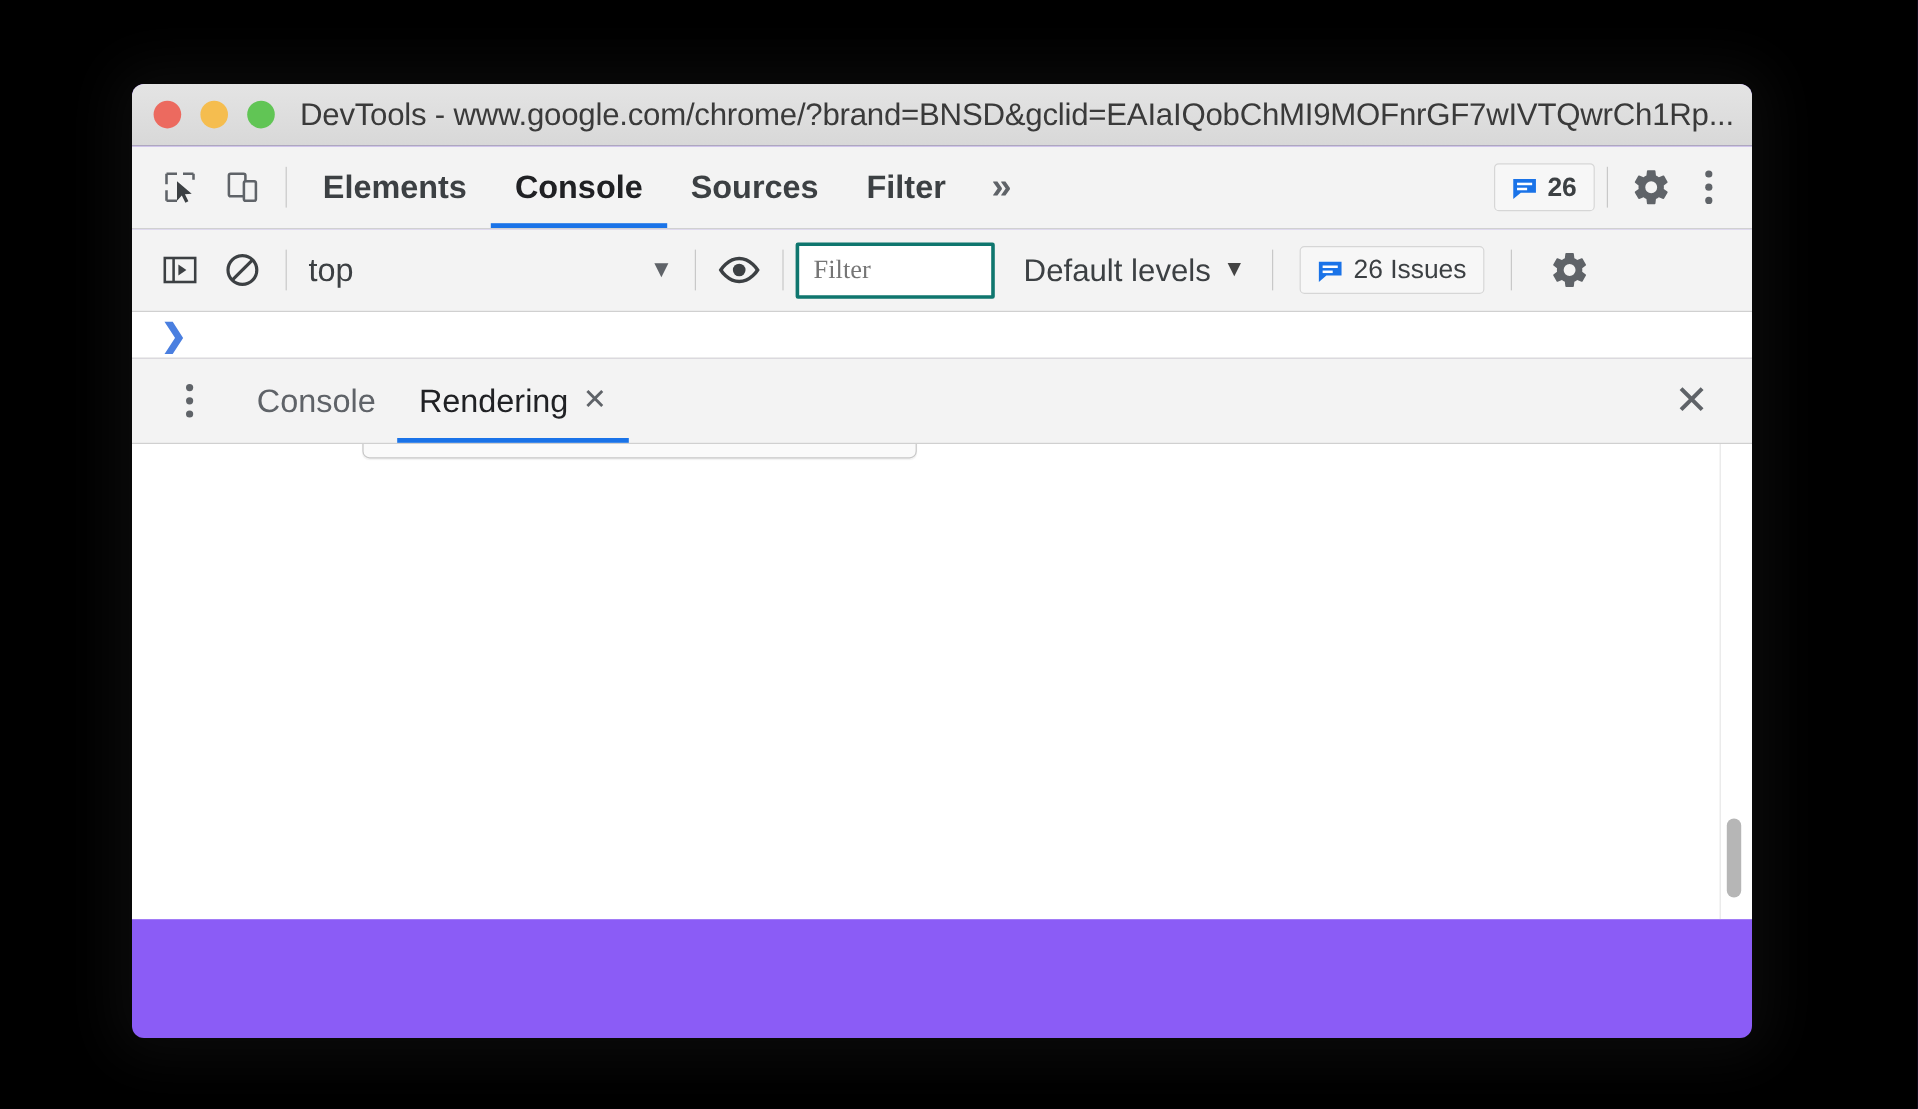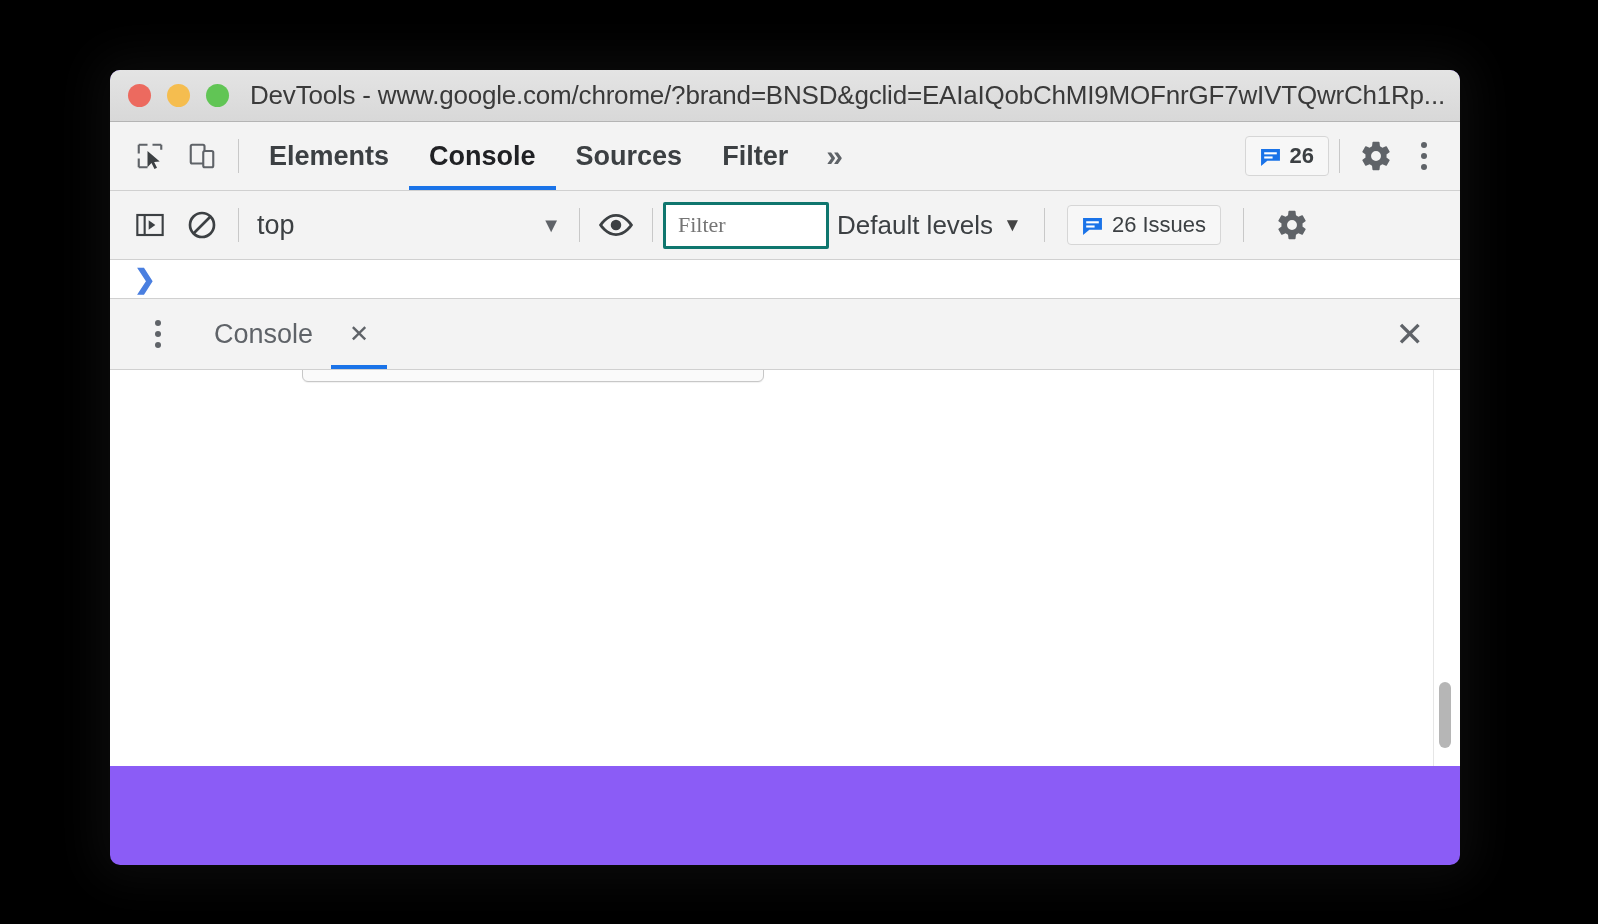--- a/index.html
+++ b/index.html
@@ -183,21 +183,21 @@
     font-size: 22px;
     color: #5f6368;
     padding: 0 12px;
     box-sizing: border-box;
     font-family: Liberation Serif, serif;
     outline: none;
   }
   .levels {
     font-size: 26px;
     color: #3c4043;
-    margin-left: 8px;
+    margin-left: 24px;
     display: flex;
     align-items: center;
     gap: 10px;
     white-space: nowrap;
     justify-content: flex-end;
   }
   .levels .caret { font-size: 19px; color:#444; }
 
   
   .promptrow {
@@ -451,20 +451,21 @@
         <i></i>
           <i></i>
           <i></i>
       </div>
 
       <div class="drawertab">
         <span>Console</span>
       </div>
 
       <div class="drawertab active">
+        <span>Rendering</span>
         <span class="tab-close">✕</span>
       </div>
 
 
       <div class="drawer-close">✕</div>
     </div>
 
     <div class="panel">
       <div class="panel-scroll">
 

